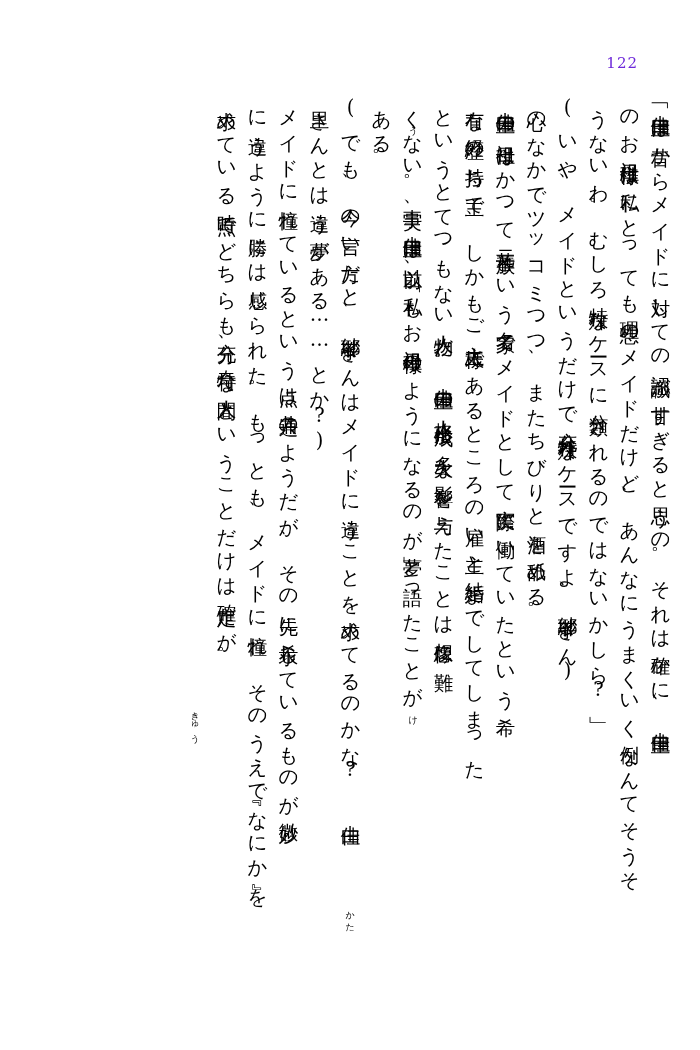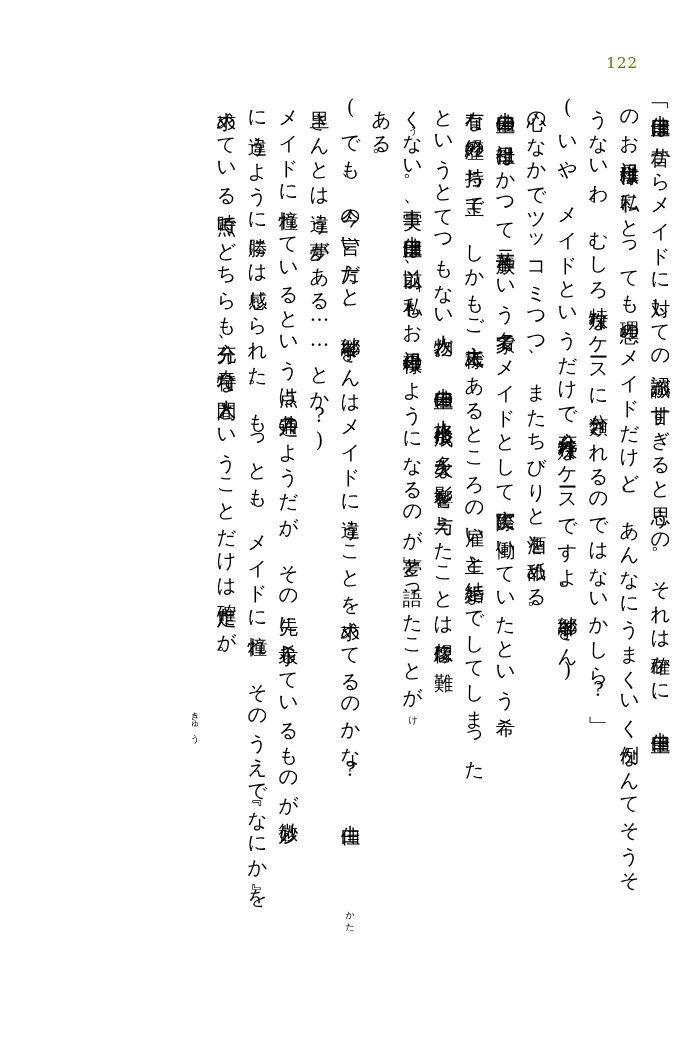--- a/index.html
+++ b/index.html
@@ -22,21 +22,21 @@
     background: #ffffff;
   }
 
   #page-number {
     position: absolute;
     top: 54px;
     right: 62px;
     font-size: 15px;
     letter-spacing: 1px;
     font-family: "DejaVu Serif", "Liberation Serif", serif;
-    color: #4d7c0f;
+    color: #6d28d9;
   }
 
   
   #text-block {
     position: absolute;
     top: 96px;
     left: 36px;
     right: 30px;
     height: 900px;
     display: flex;

